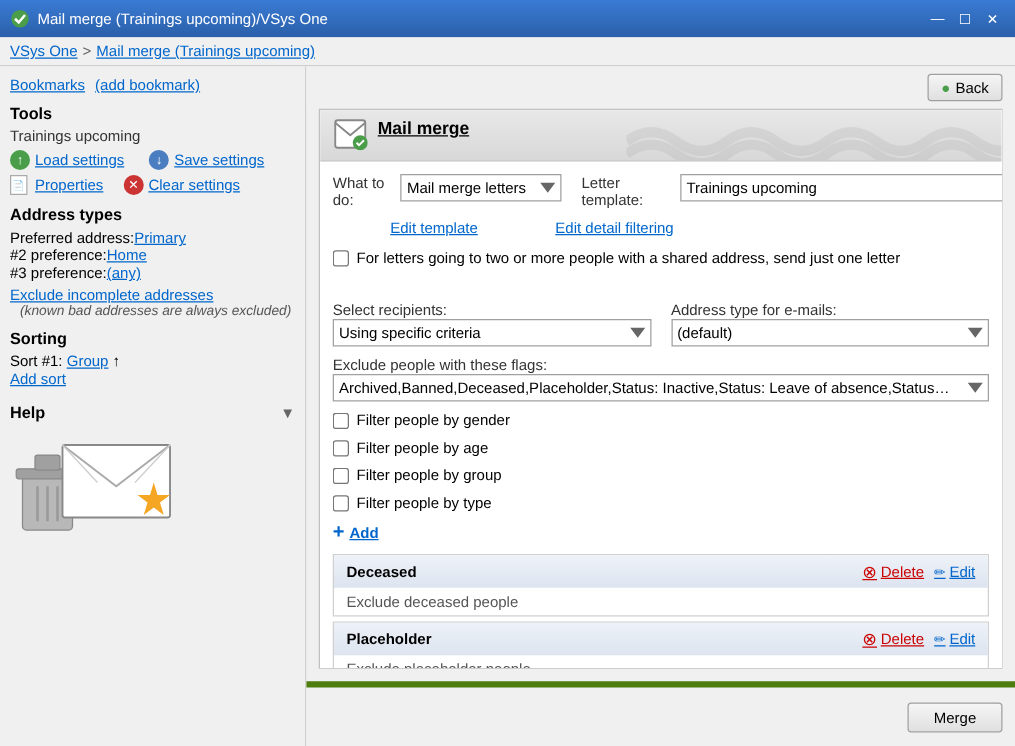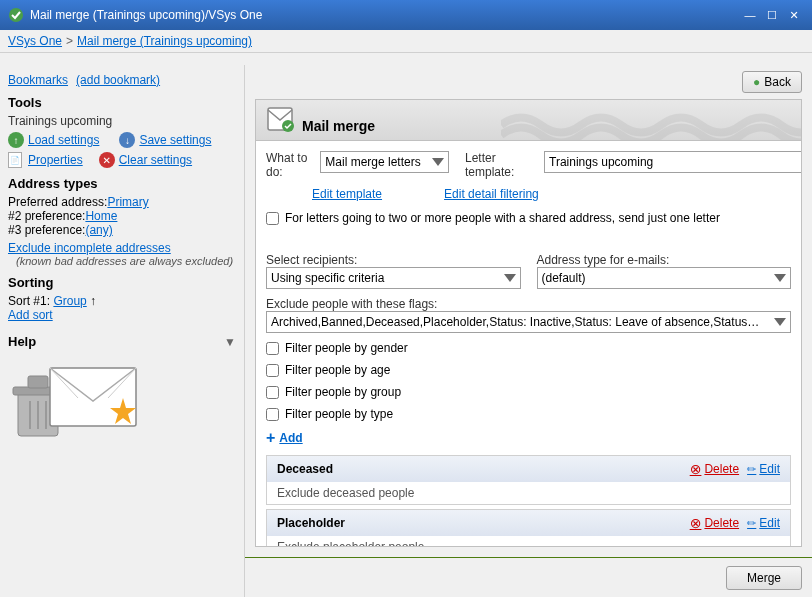--- a/index.html
+++ b/index.html
@@ -52,21 +52,20 @@
       align-items: center;
       justify-content: center;
     }
 
     
     .app-body {
       display: flex;
       flex-direction: column;
       height: 567px;
       background: #f0f0f0;
-      gap: 12px;
     }
 
     
     .breadcrumb-area {
       background: #f0f0f0;
       padding: 4px 8px;
       display: flex;
       align-items: center;
       gap: 4px;
       border-bottom: 1px solid #d0d0d0;
@@ -223,23 +222,24 @@
       background: white;
       margin: 0 10px 10px 10px;
       border: 1px solid #c0c0c0;
       overflow-y: auto;
     }
 
     .panel-header {
       background: linear-gradient(to bottom, #e8e8e8, #d8d8d8);
       padding: 6px 10px;
       display: flex;
-      align-items: flex-end;
+      align-items: flex-start;
       gap: 8px;
       border-bottom: 1px solid #c0c0c0;
+      text-decoration: underline;
     }
 
     .panel-header-title {
       font-size: 14px;
       font-weight: bold;
     }
 
     .panel-content {
       padding: 10px;
     }
@@ -398,23 +398,23 @@
       align-items: center;
       gap: 3px;
       color: #0066cc;
       text-decoration: underline;
       cursor: pointer;
       font-size: 12px;
     }
 
     
     .bottom-bar {
-      height: 40px;
+      height: 52px;
       background: #f0f0f0;
-      border-top: 1px solid #4d7c0f;
+      border-top: 5px solid #4d7c0f;
       display: flex;
       align-items: center;
       justify-content: flex-end;
       padding: 0 10px;
     }
 
     .merge-btn {
       padding: 4px 20px;
       background: linear-gradient(to bottom, #f5f5f5, #e0e0e0);
       border: 1px solid #a0a0a0;

